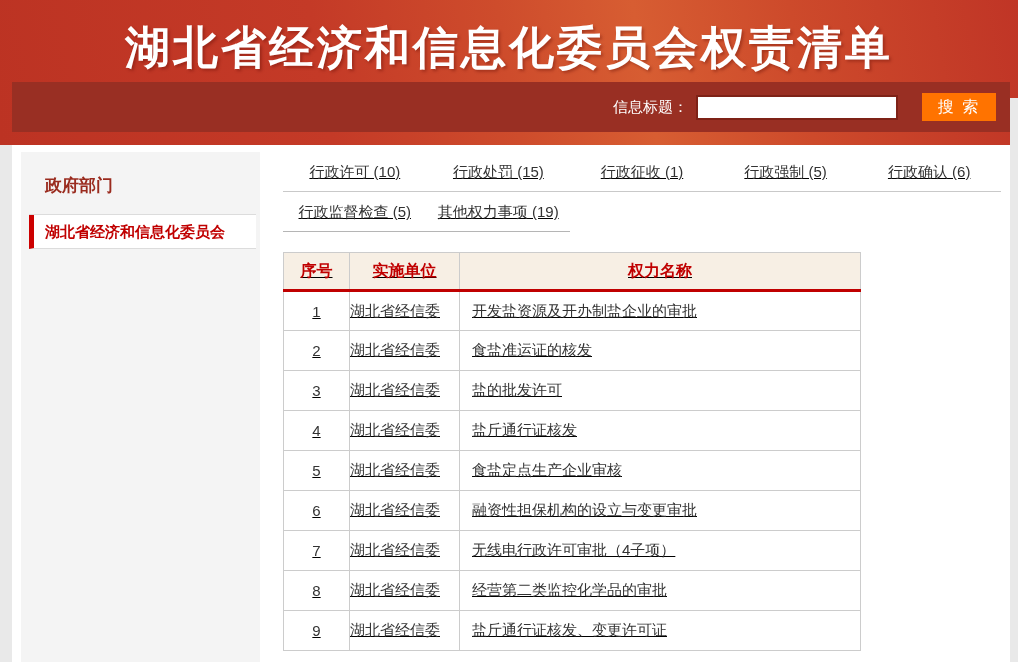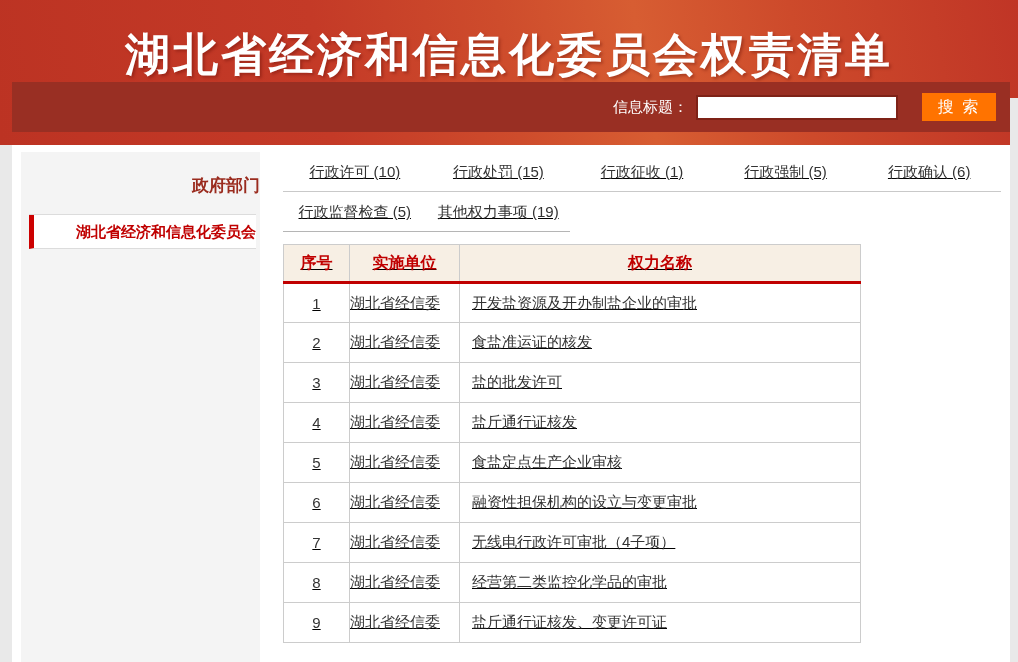--- a/index.html
+++ b/index.html
@@ -10,21 +10,21 @@
   }
   .page { position:relative; width:1018px; height:662px; overflow:hidden; }
 
   
   .hero {
     position:relative; width:1018px; height:145px;
     background:linear-gradient(80deg,#bc3323 0%,#c43a27 32%,#ce4c2c 50%,#d75d32 63%,#cd4a2b 78%,#c03526 100%);
   }
   .hero-title {
     text-align:center; color:#ffffff; font-weight:bold;
-    font-size:45px; letter-spacing:3px; padding-top:25px;
+    font-size:45px; letter-spacing:3px; padding-top:18px;
     text-shadow:2px 2px 3px rgba(90,10,0,0.35);
     white-space:nowrap;
   }
   .search-strip {
     position:absolute; left:12px; right:8px; top:82px; height:50px;
     background:#992f23;
     display:flex; align-items:center; justify-content:flex-end;
   }
   .scroll-gap {
     position:absolute; right:0; top:98px; width:8px; height:47px;
@@ -39,40 +39,40 @@
     width:74px; height:28px; margin-left:24px; margin-right:14px;
     background:#ff7300; border:none; color:#ffffff;
     font-weight:normal; font-size:16px; letter-spacing:2px; cursor:pointer;
   }
 
   
   .content {
     margin-left:12px; width:998px; height:517px;
     background:#ffffff; padding:7px 0 0 9px; display:flex; align-items:flex-start;
   }
-  .sidebar { width:239px; height:510px; background:#f4f4f4; flex:none;text-align:right; }
+  .sidebar { width:239px; height:510px; background:#f4f4f4; flex:none; }
   .sidebar-heading {
     margin:22px 0 17px 24px; font-size:17px; font-weight:bold; color:#9a2b1e;
   }
   .sb-divider { margin:0 4px 0 8px; border-top:1px solid #dcdcdc; }
   .sidebar-item {
     margin:0 4px 0 8px; background:#ffffff; border-left:5px solid #cc0000;
     border-bottom:1px solid #dcdcdc; height:34px; line-height:34px;
     padding-left:11px; color:#c00000; font-weight:bold; font-size:15px;
     cursor:pointer; white-space:nowrap;
   }
 
   .main { width:727px; padding-left:23px; flex:none;text-decoration:underline; }
   .tab-row1 { display:flex; height:40px; line-height:40px; border-bottom:1px solid #c9c9c9; width:718px; }
   .tab-row1 .tab { flex:1; text-align:center; font-size:15px; color:#333333; cursor:pointer; }
   .tab-row2 { display:flex; height:40px; line-height:40px; border-bottom:1px solid #b5b5b5; width:287px; }
   .tab-row2 .tab { flex:1; text-align:center; font-size:15px; color:#333333; cursor:pointer; }
 
   .power-table {
-    margin-top:12px; border-collapse:collapse; width:578px;
+    margin-top:20px; border-collapse:collapse; width:578px;
     font-size:15px; color:#333333;
   }
   .power-table th {
     height:38px; background:#f7efe4; color:#c00000; font-weight:bold;
     font-size:16px; border:1px solid #cccccc; border-bottom:3px solid #c00000;
     text-align:center;
   }
   .power-table td { height:40px; border:1px solid #cccccc; background:#ffffff; }
   .power-table td.c-num { width:66px; text-align:center; }
   .power-table td.c-unit { width:110px; text-align:left; }

